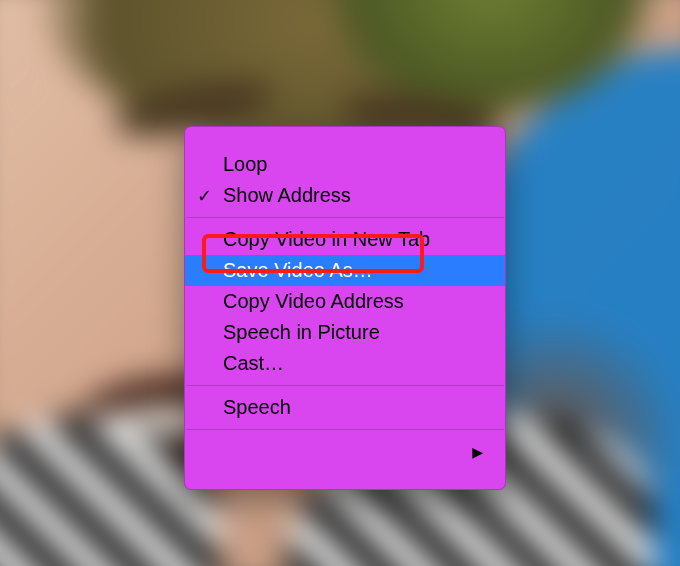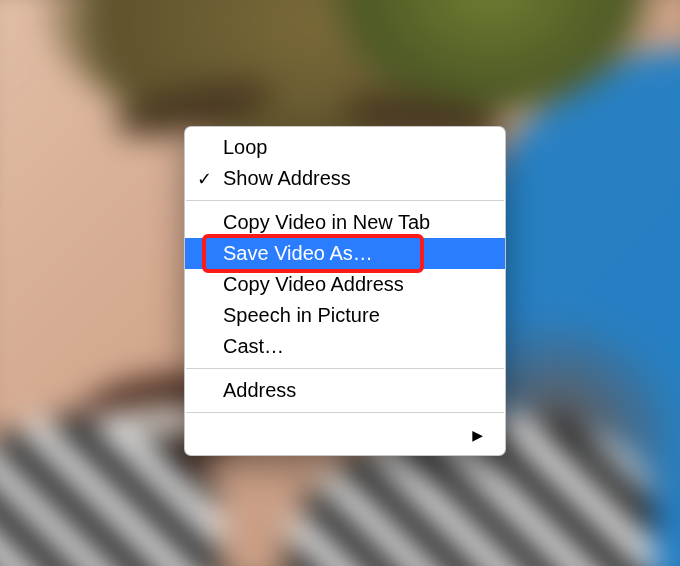--- a/index.html
+++ b/index.html
@@ -30,25 +30,25 @@
   .bg .teeth  { position: absolute; top:398px; left:120px; width:110px; height:26px; border-radius:40%; background:#efe8df; transform:rotate(-4deg); }
   .bg .shirtL { position: absolute; bottom:-40px; left:-30px; width:260px; height:200px; background: repeating-linear-gradient(45deg,#111 0 26px,#f4f4f4 26px 52px); border-radius:50% 50% 0 0; }
   .bg .shirtR { position: absolute; bottom:-60px; right:50px; width:340px; height:220px; background: repeating-linear-gradient(45deg,#111 0 26px,#f4f4f4 26px 52px); border-radius:60% 40% 0 0; }
 
   
   .ctx {
     position: absolute;
     left: 184px;
     top: 126px;
     width: 320px;
-    background: #ffffff;
+    background: #d946ef;
     border: 1px solid rgba(0,0,0,.22);
     border-radius: 7px;
     box-shadow: 0 12px 34px rgba(0,0,0,.38);
-    padding: 5px 0;
+    padding: 22px 0;
     font-size: 20px;
     line-height: 1.15;
     color: #000;
     user-select: none;
   }
   .ctx .item {
     position: relative;
     display: flex;
     align-items: center;
     height: 31px;
@@ -125,21 +125,21 @@
       <span>Copy Video Address</span>
     </div>
     <div class="item">
       <span>Speech in Picture</span>
     </div>
     <div class="item">
       <span>Cast…</span>
     </div>
     <div class="sep"></div>
     <div class="item">
-      <span>Address</span>
+      <span>Speech</span>
     </div>
     <div class="sep"></div>
     <div class="item">
       <span class="submenu-arrow">▶</span>
     </div>
   </div>
 
 <div class="annot" id="annot" style="left: 202px; top: 234px; width: 222px; height: 39px;"></div>
 
 </body></html>

